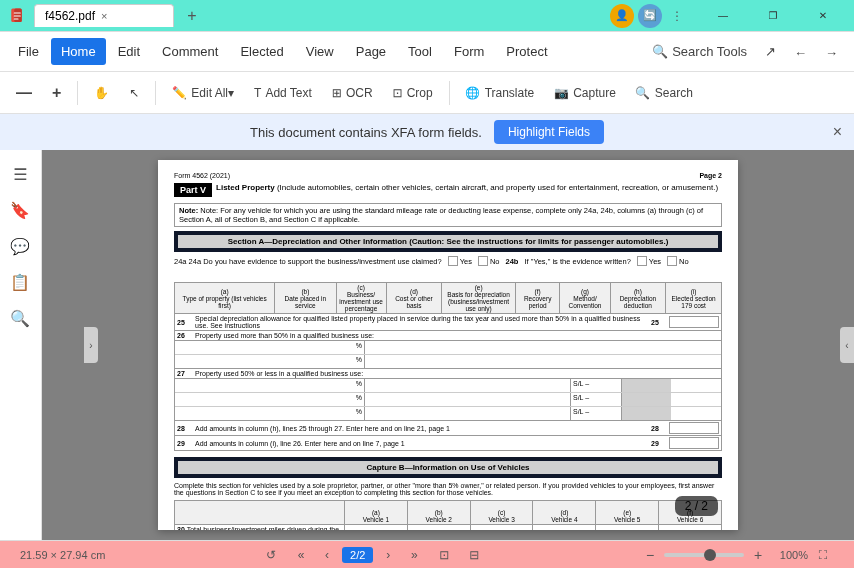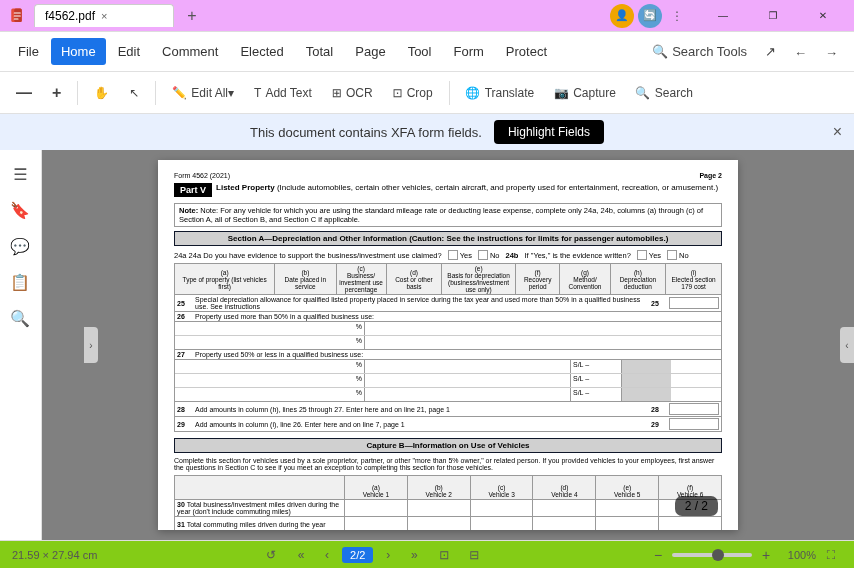--- a/index.html
+++ b/index.html
@@ -1,20 +1,20 @@
 <!DOCTYPE html>
 <html><head>
   <meta charset="utf-8">
   <style>
     * { margin: 0; padding: 0; box-sizing: border-box; }
     body { font-family: 'Segoe UI', Arial, sans-serif; font-size: 12px; background: #f0f0f0; width: 854px; height: 568px; overflow: hidden; }
 
     
     .title-bar {
-      display: flex; align-items: center; background: #f0abfc; height: 32px;
+      display: flex; align-items: center; background: #5eead4; height: 32px;
       padding: 0 8px; border-bottom: 1px solid #ddd; user-select: none;
     }
     .title-bar-left { display: flex; align-items: center; gap: 6px; flex: 1; }
     .app-icon { width: 20px; height: 20px; display: flex; align-items: center; justify-content: center; }
     .app-icon svg { width: 18px; height: 18px; }
     .tab { display: flex; align-items: center; background: white; border: 1px solid #ccc; border-bottom: none; border-radius: 4px 4px 0 0; padding: 4px 10px; font-size: 12px; gap: 6px; min-width: 140px; }
     .tab-close { cursor: pointer; color: #666; font-size: 11px; }
     .new-tab { display: flex; align-items: center; justify-content: center; width: 24px; height: 24px; border-radius: 50%; cursor: pointer; color: #555; font-size: 16px; }
     .title-bar-right { display: flex; align-items: center; gap: 4px; }
     .win-btn { width: 46px; height: 32px; display: flex; align-items: center; justify-content: center; cursor: pointer; font-size: 10px; color: #333; }
@@ -35,48 +35,48 @@
       padding: 0 8px; border-bottom: 1px solid #e0e0e0; gap: 4px;
     }
     .toolbar-sep { width: 1px; height: 24px; background: #ddd; margin: 0 4px; }
     .tb-btn { display: flex; align-items: center; gap: 4px; padding: 5px 8px; border-radius: 3px; cursor: pointer; font-size: 12px; color: #444; border: none; background: none; }
 
     
     .notif-bar {
       display: flex; align-items: center; justify-content: center; background: #e8f0fe;
       height: 36px; gap: 12px; font-size: 13px; color: #333; position: relative;
     }
-    .notif-btn { background: #000000; color: white; border: none; border-radius: 4px; padding: 5px 14px; cursor: pointer; font-size: 12px; }
+    .notif-btn { background: #3b82f6; color: white; border: none; border-radius: 4px; padding: 5px 14px; cursor: pointer; font-size: 12px; }
     .notif-close { position: absolute; right: 12px; cursor: pointer; color: #555; font-size: 16px; }
 
     
     .main-layout { display: flex; height: calc(568px - 32px - 40px - 42px - 36px - 28px); }
 
     
     .sidebar-left { width: 42px; background: white; border-right: 1px solid #e0e0e0; display: flex; flex-direction: column; align-items: center; padding-top: 8px; gap: 4px; }
     .sidebar-icon { width: 32px; height: 32px; display: flex; align-items: center; justify-content: center; border-radius: 4px; cursor: pointer; color: #555; font-size: 16px; }
 
     
     .doc-area { flex: 1; background: #808080; overflow: hidden; position: relative; display: flex; justify-content: center; padding: 10px; }
     .doc-page { background: white; width: 580px; box-shadow: 0 2px 8px rgba(0,0,0,0.3); overflow: hidden; position: relative; }
 
     
     .doc-content { padding: 12px 16px; font-size: 8px; color: #000; }
     .form-header { display: flex; justify-content: space-between; margin-bottom: 4px; }
     .part-label { background: #000; color: white; padding: 2px 6px; font-weight: bold; font-size: 9px; margin-right: 4px; }
     .part-row { display: flex; align-items: flex-start; margin-bottom: 6px; }
-    .section-header { background: #d0d0d0; text-align: center; padding: 2px 4px; border: 1px solid #0f172a; font-weight: bold; font-size: 8px; margin: 4px 0; }
+    .section-header { background: #d0d0d0; text-align: center; padding: 2px 4px; border: 4px solid #0f172a; font-weight: bold; font-size: 8px; margin: 4px 0; }
     table.form-table { width: 100%; border-collapse: collapse; font-size: 7px; }
     table.form-table td, table.form-table th { border: 1px solid #999; padding: 1px 2px; min-height: 14px; }
     table.form-table th { background: #f0f0f0; text-align: center; font-weight: normal; }
 
     
     .status-bar {
-      display: flex; align-items: center; background: #84cc16; height: 28px;
-      padding: 0 12px; border-top: 1px solid #ddd; font-size: 11px; color: #555;
+      display: flex; align-items: center; background: #fca5a5; height: 28px;
+      padding: 0 20px; border-top: 1px solid #ddd; font-size: 11px; color: #555;
       justify-content: space-between;
     }
     .status-center { display: flex; align-items: center; gap: 8px; }
     .page-nav { display: flex; align-items: center; gap: 4px; }
     .nav-btn { width: 22px; height: 22px; display: flex; align-items: center; justify-content: center; border-radius: 3px; cursor: pointer; color: #555; font-size: 12px; }
     .page-indicator { background: #1a73e8; color: white; border-radius: 3px; padding: 2px 8px; font-size: 11px; }
     .zoom-controls { display: flex; align-items: center; gap: 4px; }
     .zoom-btn { width: 20px; height: 20px; display: flex; align-items: center; justify-content: center; cursor: pointer; font-size: 14px; color: #555; }
     .zoom-slider { width: 80px; height: 4px; background: #ccc; border-radius: 2px; position: relative; cursor: pointer; }
     .zoom-thumb { width: 12px; height: 12px; background: #555; border-radius: 50%; position: absolute; top: -4px; left: 50%; cursor: pointer; }
@@ -113,21 +113,21 @@
     <div class="win-btn close">✕</div>
   </div>
 </div>
 
 <div class="menu-bar">
   <div class="menu-item">File</div>
   <div class="menu-item active">Home</div>
   <div class="menu-item">Edit</div>
   <div class="menu-item">Comment</div>
   <div class="menu-item">Elected</div>
-  <div class="menu-item">Total</div>
+  <div class="menu-item">View</div>
   <div class="menu-item">Page</div>
   <div class="menu-item">Tool</div>
   <div class="menu-item">Form</div>
   <div class="menu-item">Protect</div>
   <div class="menu-icons">
     <div class="menu-icon-btn">
       <span>🔍</span>
       <span>Search Tools</span>
     </div>
     <div class="menu-icon-btn">
@@ -222,21 +222,21 @@
             <strong>Listed Property</strong>
             <span>(Include automobiles, certain other vehicles, certain aircraft, and property used for entertainment, recreation, or amusement.)</span>
           </div>
         </div>
         <div style="font-size:7.5px;margin-bottom:0;border:1px solid #999;padding:2px 4px;">
           <strong>Note:</strong> <span>Note: For any vehicle for which you are using the standard mileage rate or deducting lease expense, complete only 24a, 24b, columns (a) through (c) of Section A, all of Section B, and Section C if applicable.</span>
         </div>
 
         <div class="section-header">Section A—Depreciation and Other Information (Caution: See the instructions for limits for passenger automobiles.)</div>
 
-        <div style="display:flex;align-items:center;font-size:7.5px;margin-bottom:3px;gap:6px;">
+        <div style="display:flex;align-items:center;font-size:7.5px;margin-bottom:16px;gap:6px;">
           <span>24a <span>24a Do you have evidence to support the business/investment use claimed?</span></span>
           <span style="display:flex;align-items:center;gap:2px;">
             <span style="border:1px solid #999;width:10px;height:10px;display:inline-block;"></span>
             <span>Yes</span>
           </span>
           <span style="display:flex;align-items:center;gap:2px;">
             <span style="border:1px solid #999;width:10px;height:10px;display:inline-block;"></span>
             <span>No</span>
           </span>
           <span style="font-weight:bold;">24b</span>

